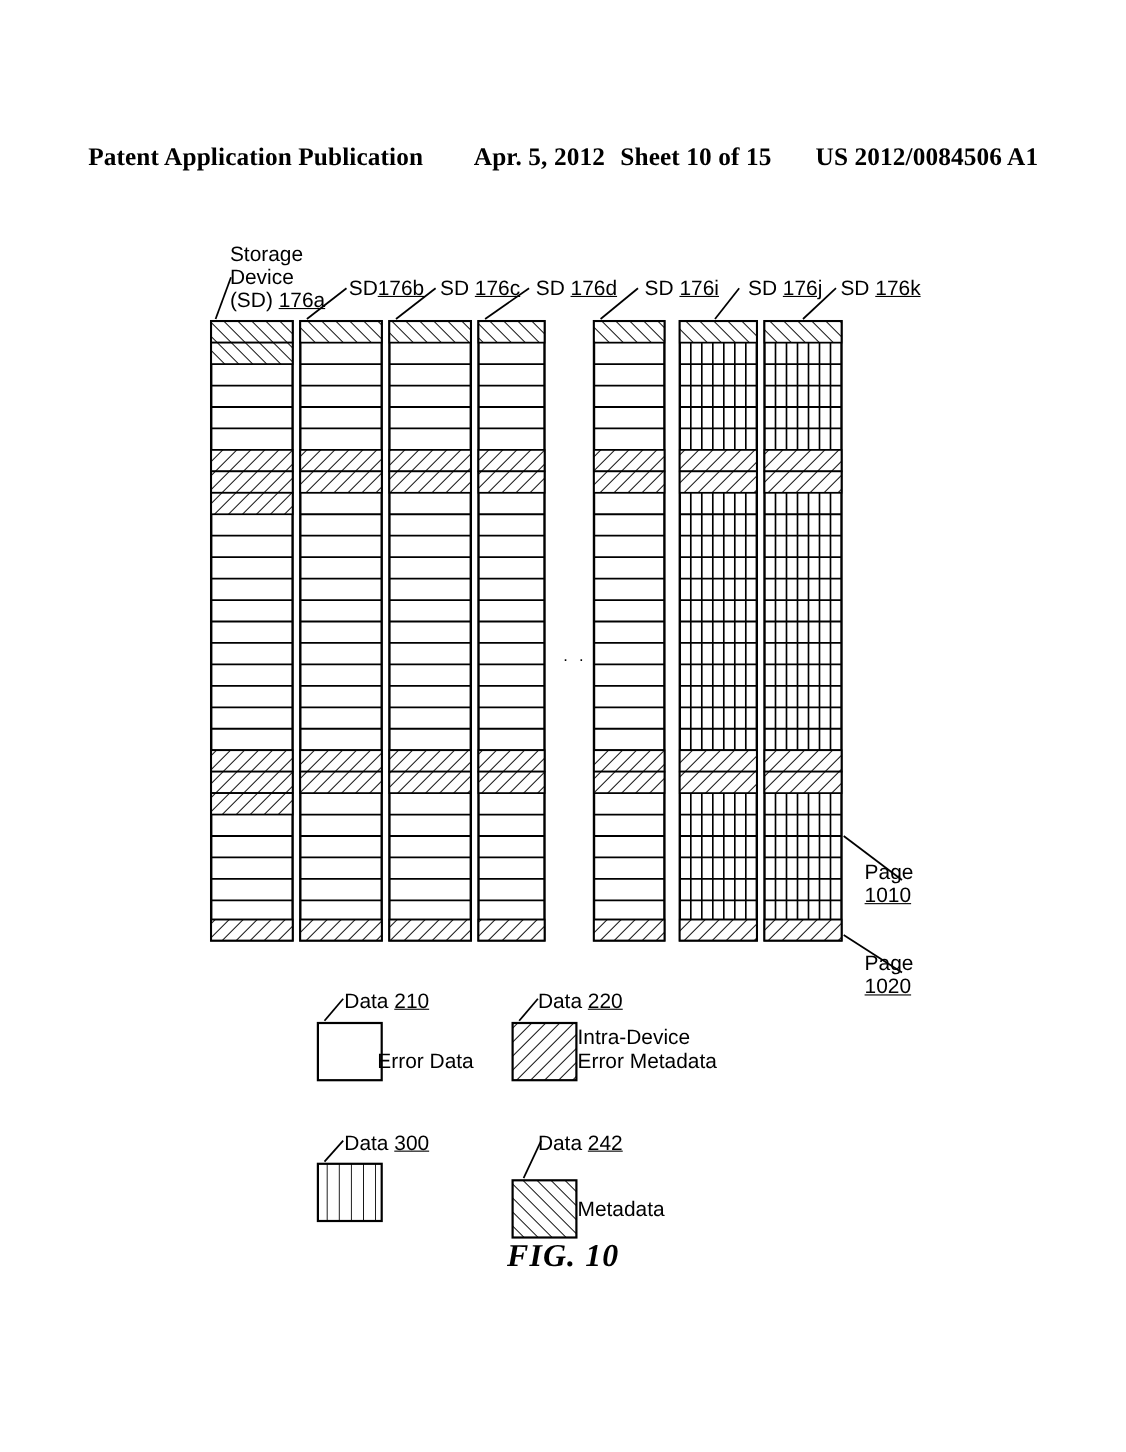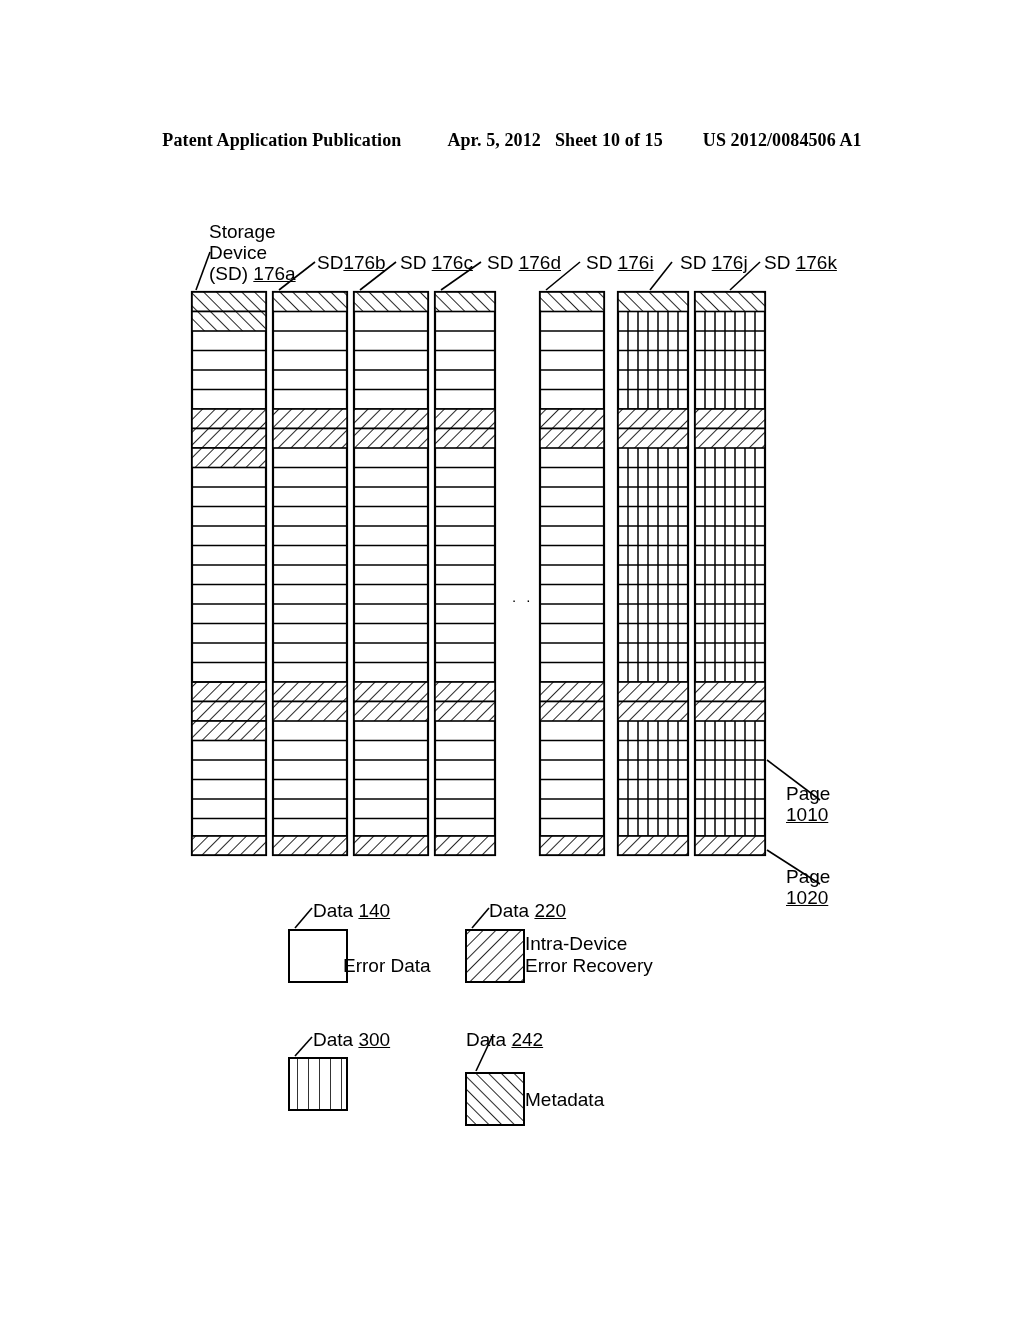--- a/index.html
+++ b/index.html
@@ -6,21 +6,21 @@
   body{
     width:1024px;height:1320px;position:relative;overflow:hidden;
     font-family:"Liberation Sans",sans-serif;color:#000;
     -webkit-font-smoothing:antialiased;
   }
 
   
   #pub-header{
     position:absolute;left:0;top:82px;width:1024px;
     display:flex;justify-content:center;align-items:baseline;
-    font-family:"Liberation Serif",serif;font-weight:bold;font-size:18px;
+    font-family:"Liberation Serif",serif;font-weight:bold;font-size:23px;
     letter-spacing:.1px;white-space:nowrap;
   }
   #pub-header .h-title{margin-right:46px;}
   #pub-header .h-date{margin-right:14px;margin-top:48px;}
   #pub-header .h-sheet{margin-right:40px;}
 
   
   #figure{position:absolute;left:0;top:0;width:1008px;height:1320px;}
   #fig-svg{position:absolute;left:0;top:0;}
 
@@ -41,21 +41,21 @@
   #lbl-page-1020{left:786px;top:866px;}
 
   
   .leg-cap{position:absolute;font-size:19px;white-space:nowrap;}
   .leg-cap .u{text-decoration:underline;}
   .leg-txt{position:absolute;font-size:19px;line-height:22px;white-space:pre;}
 
   #cap-210{left:313px;top:900px;}
   #cap-220{left:489px;top:900px;text-align:right;}
   #cap-240{left:313px;top:1029px;}
-  #cap-242{left:466px;top:1029px;}
+  #cap-242{left:489px;top:1029px;}
 
   #txt-210{left:343px;top:955px;}
   #txt-220{left:525px;top:933px;}
   #txt-240{left:343px;top:1061px;}
   #txt-242{left:525px;top:1089px;}
 
   
   #fig-caption{
     position:absolute;left:0;top:1126px;width:1024px;text-align:center;
     font-family:"Liberation Serif",serif;font-style:italic;font-weight:bold;
@@ -473,30 +473,31 @@
   <div class="lbl" id="lbl-page-1010">
     <div>Page</div>
     <div class="u">1010</div>
   </div>
   <div class="lbl" id="lbl-page-1020">
     <div>Page</div>
     <div class="u">1020</div>
   </div>
 
   <div class="leg-cap" id="cap-210">
-    <span>Data </span><span class="u">140</span>
+    <span>Data </span><span class="u">210</span>
   </div>
   <div class="leg-cap" id="cap-220">
     <span>Data </span><span class="u">220</span>
   </div>
   <div class="leg-cap" id="cap-240">
     <span>Data </span><span class="u">300</span>
   </div>
   <div class="leg-cap" id="cap-242">
     <span>Data </span><span class="u">242</span>
   </div>
 
   <div class="leg-txt" id="txt-210">Error Data</div>
   <div class="leg-txt" id="txt-220">Intra-Device
-Error Recovery</div>
+Error Metadata</div>
   <div class="leg-txt" id="txt-242">Metadata</div>
 
+  <div id="fig-caption">FIG. 10</div>
 </div>
 
 </body></html>

